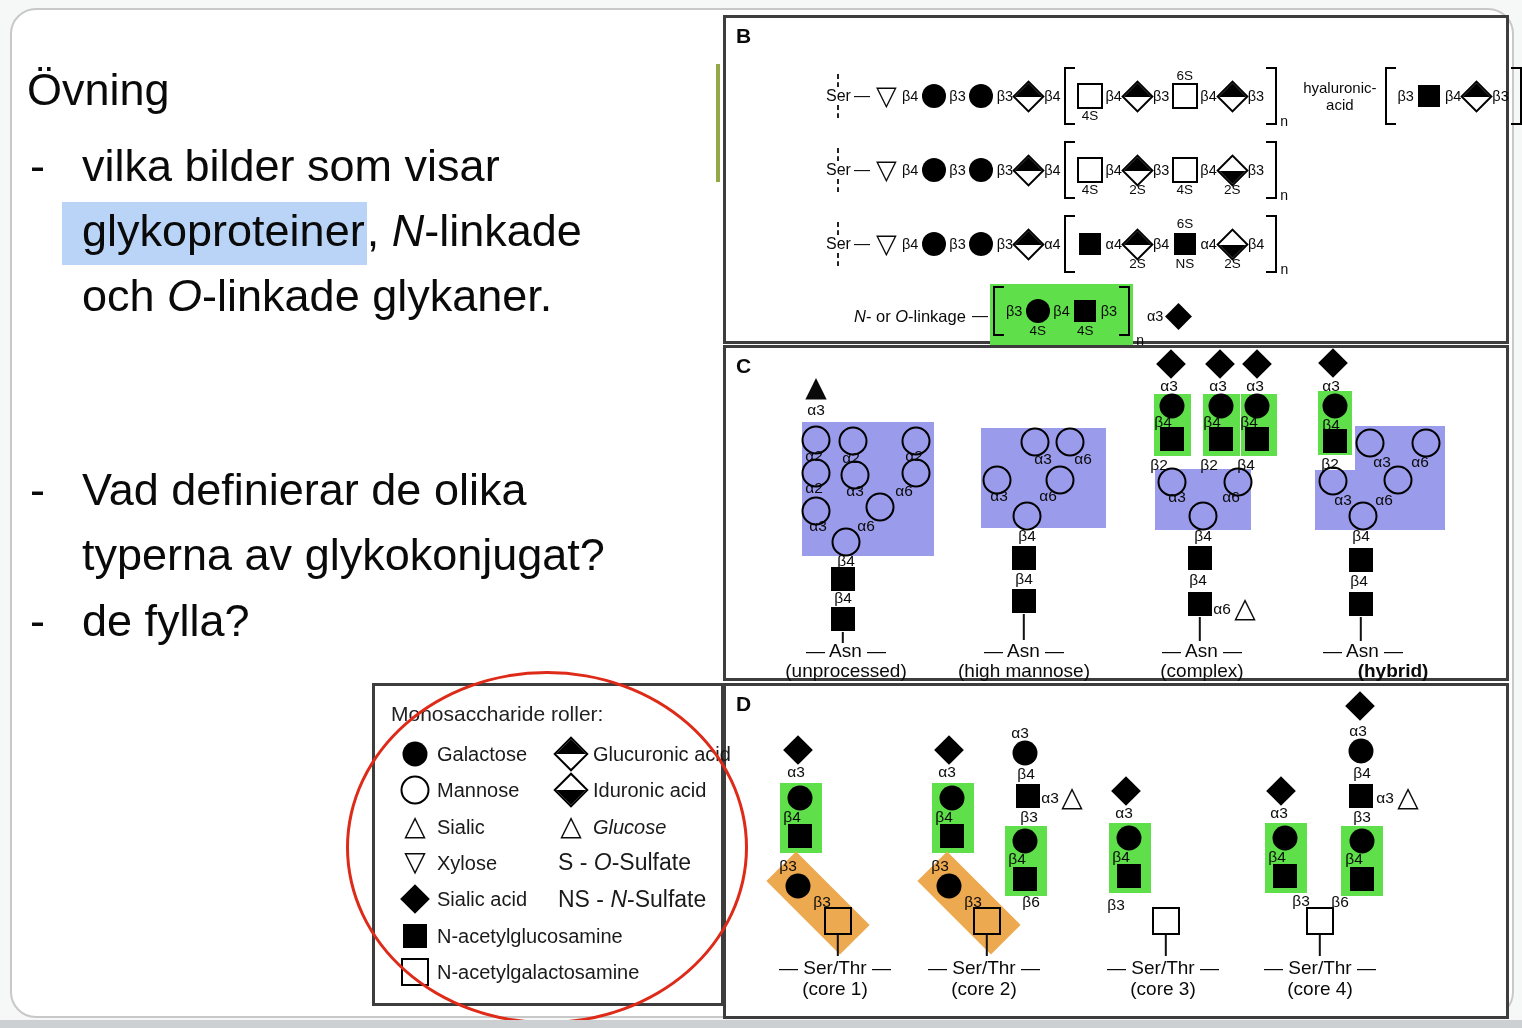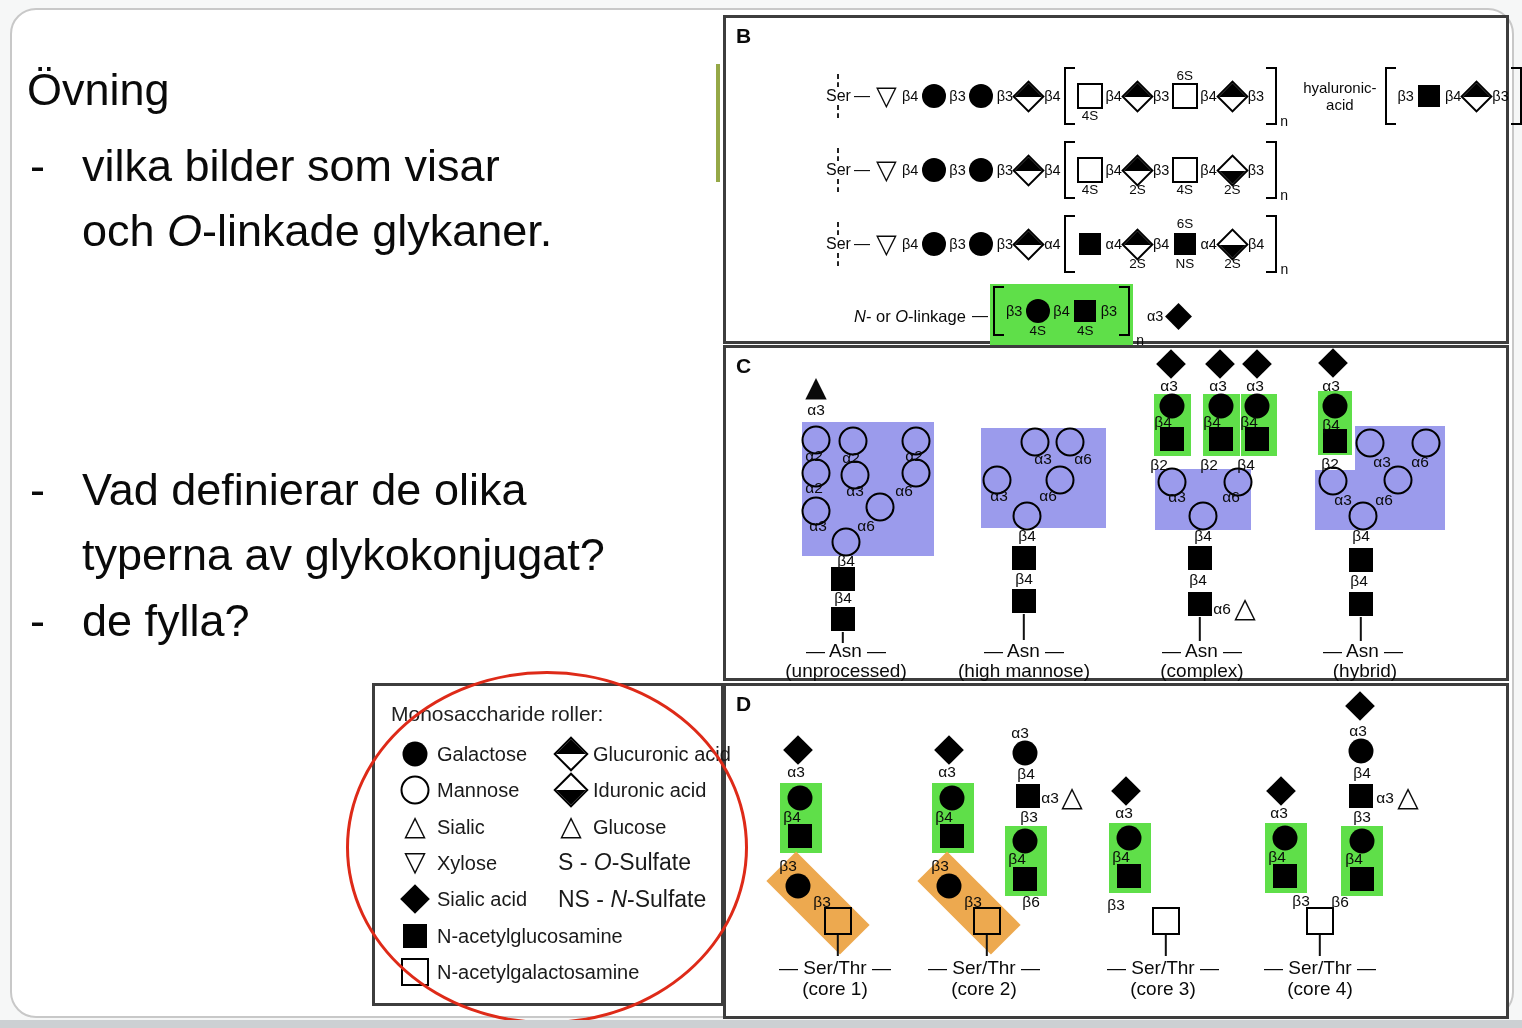--- a/index.html
+++ b/index.html
@@ -82,20 +82,21 @@
 <body>
 
 <div class="card"></div>
 <div class="sliver"></div>
 
 <div class="textblock">
   <div class="title">Övning</div>
   <div class="bullet" style="top:133px">
     <span class="dash">-</span>
     <div>vilka bilder som visar</div>
+    <div><span class="hl">glykoproteiner</span><span>, </span><span class="it">N</span><span>-linkade</span></div>
     <div><span>och </span><span class="it">O</span><span>-linkade glykaner.</span></div>
   </div>
   <div class="bullet" style="top:457px">
     <span class="dash">-</span>
     <div>Vad definierar de olika</div>
     <div>typerna av glykokonjugat?</div>
   </div>
   <div class="bullet" style="top:588px">
     <span class="dash">-</span>
     <div>de fylla?</div>
@@ -398,21 +399,21 @@
       <span class="dl" style="left: 658px; top: 152px;">α6</span>
       <span class="dl" style="left: 635px; top: 188px;">β4</span>
       <span class="dl" style="left: 633px; top: 233px;">β4</span>
       <span class="dc" style="left: 120px; top: 303px;">— Asn —</span>
       <span class="dc" style="left: 120px; top: 323px;">(unprocessed)</span>
       <span class="dc" style="left: 298px; top: 303px;">— Asn —</span>
       <span class="dc" style="left: 298px; top: 323px;">(high mannose)</span>
       <span class="dc" style="left: 476px; top: 303px;">— Asn —</span>
       <span class="dc" style="left: 476px; top: 323px;">(complex)</span>
       <span class="dc" style="left: 637px; top: 303px;">— Asn —</span>
-      <span class="dc" style="left: 639px; top: 323px;">(hybrid)</span>
+      <span class="dc" style="left: 667px; top: 323px; font-weight: bold;">(hybrid)</span>
     </div>
 </div>
 
 <div class="panel" style="left:723px;top:683px;width:780px;height:330px">
   <div class="plabel">D</div>
   <div id="panel-d-canvas">
       <div class="bx" style="left: 54px; top: 97px; width: 42px; height: 70px; background: rgb(95, 223, 73);"></div>
       <div class="bx" style="left: 206px; top: 97px; width: 42px; height: 70px; background: rgb(95, 223, 73);"></div>
       <div class="bx" style="left: 279px; top: 140px; width: 42px; height: 70px; background: rgb(95, 223, 73);"></div>
       <div class="bx" style="left: 383px; top: 137px; width: 42px; height: 70px; background: rgb(95, 223, 73);"></div>
@@ -505,20 +506,20 @@
       <span class="litem" style="left: 62px; top: 213.2px;">Sialic acid</span>
       <div class="an sh-square filled" style="left: 40px; top: 249.5px;"></div>
       <span class="litem" style="left: 62px; top: 249.5px;">N-acetylglucosamine</span>
       <div class="an sh-square openb" style="left: 40px; top: 285.8px;"></div>
       <span class="litem" style="left: 62px; top: 285.8px;">N-acetylgalactosamine</span>
       <div class="an-d d-glca" style="left: 196px; top: 68px;"></div>
       <span class="litem" style="left: 218px; top: 68px;">Glucuronic acid</span>
       <div class="an-d d-idoa" style="left: 196px; top: 104.3px;"></div>
       <span class="litem" style="left: 218px; top: 104.3px;">Iduronic acid</span>
       <span class="an-t" style="left: 196px; top: 140.6px;">△</span>
-      <span class="litem" style="left: 218px; top: 140.6px;">Glucose</span>
+      <span class="litem" style="left: 218px; top: 140.6px; font-style: italic;">Glucose</span>
       <span class="litem" style="left: 183px; top: 176px; font-size: 23px;"><span>S - </span><span class="it">O</span><span>-Sulfate</span></span>
       <span class="litem" style="left: 183px; top: 213px; font-size: 23px;"><span>NS - </span><span class="it">N</span><span>-Sulfate</span></span>
     </div>
 </div>
 
 <div class="ellipse"></div>
 <div class="bottombar"></div>
 
 </body></html>

